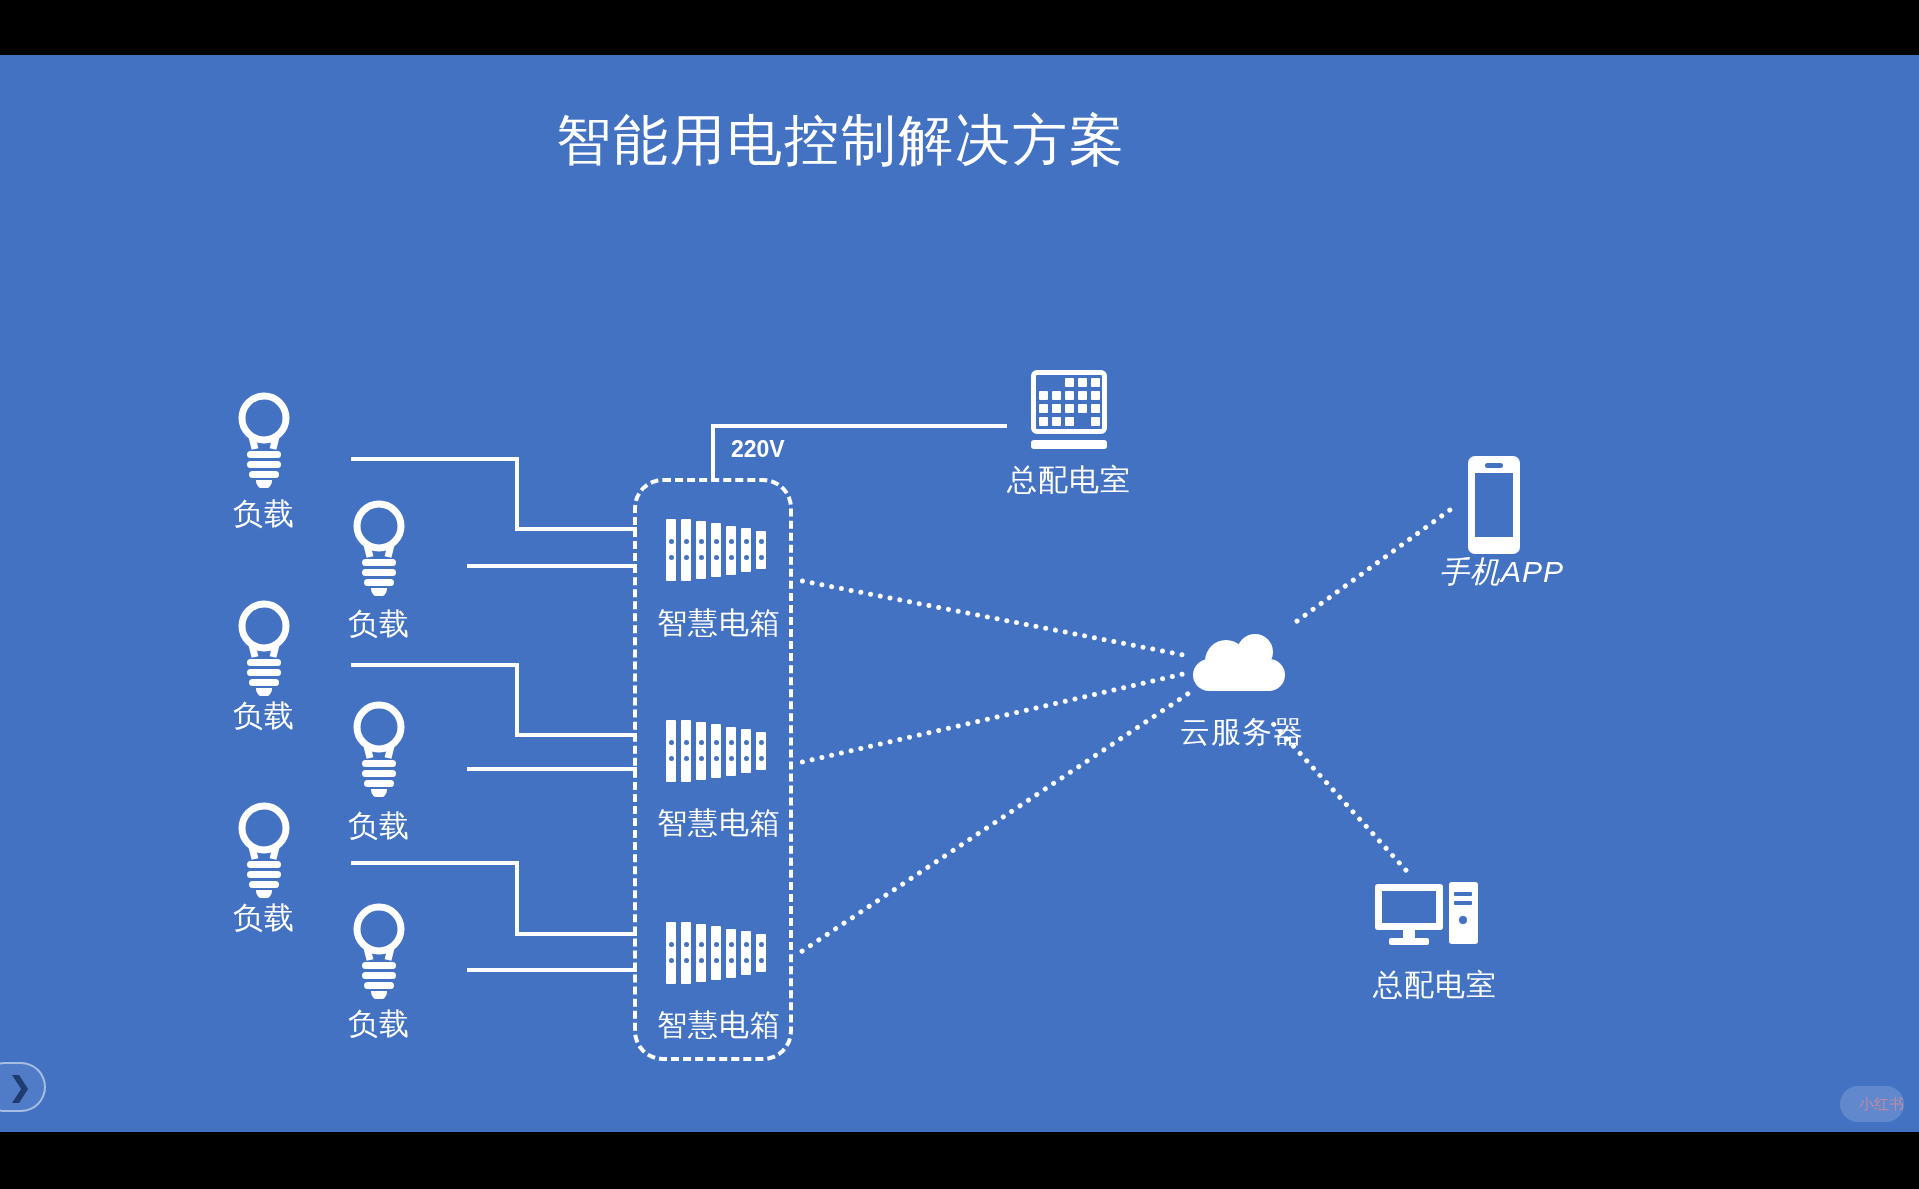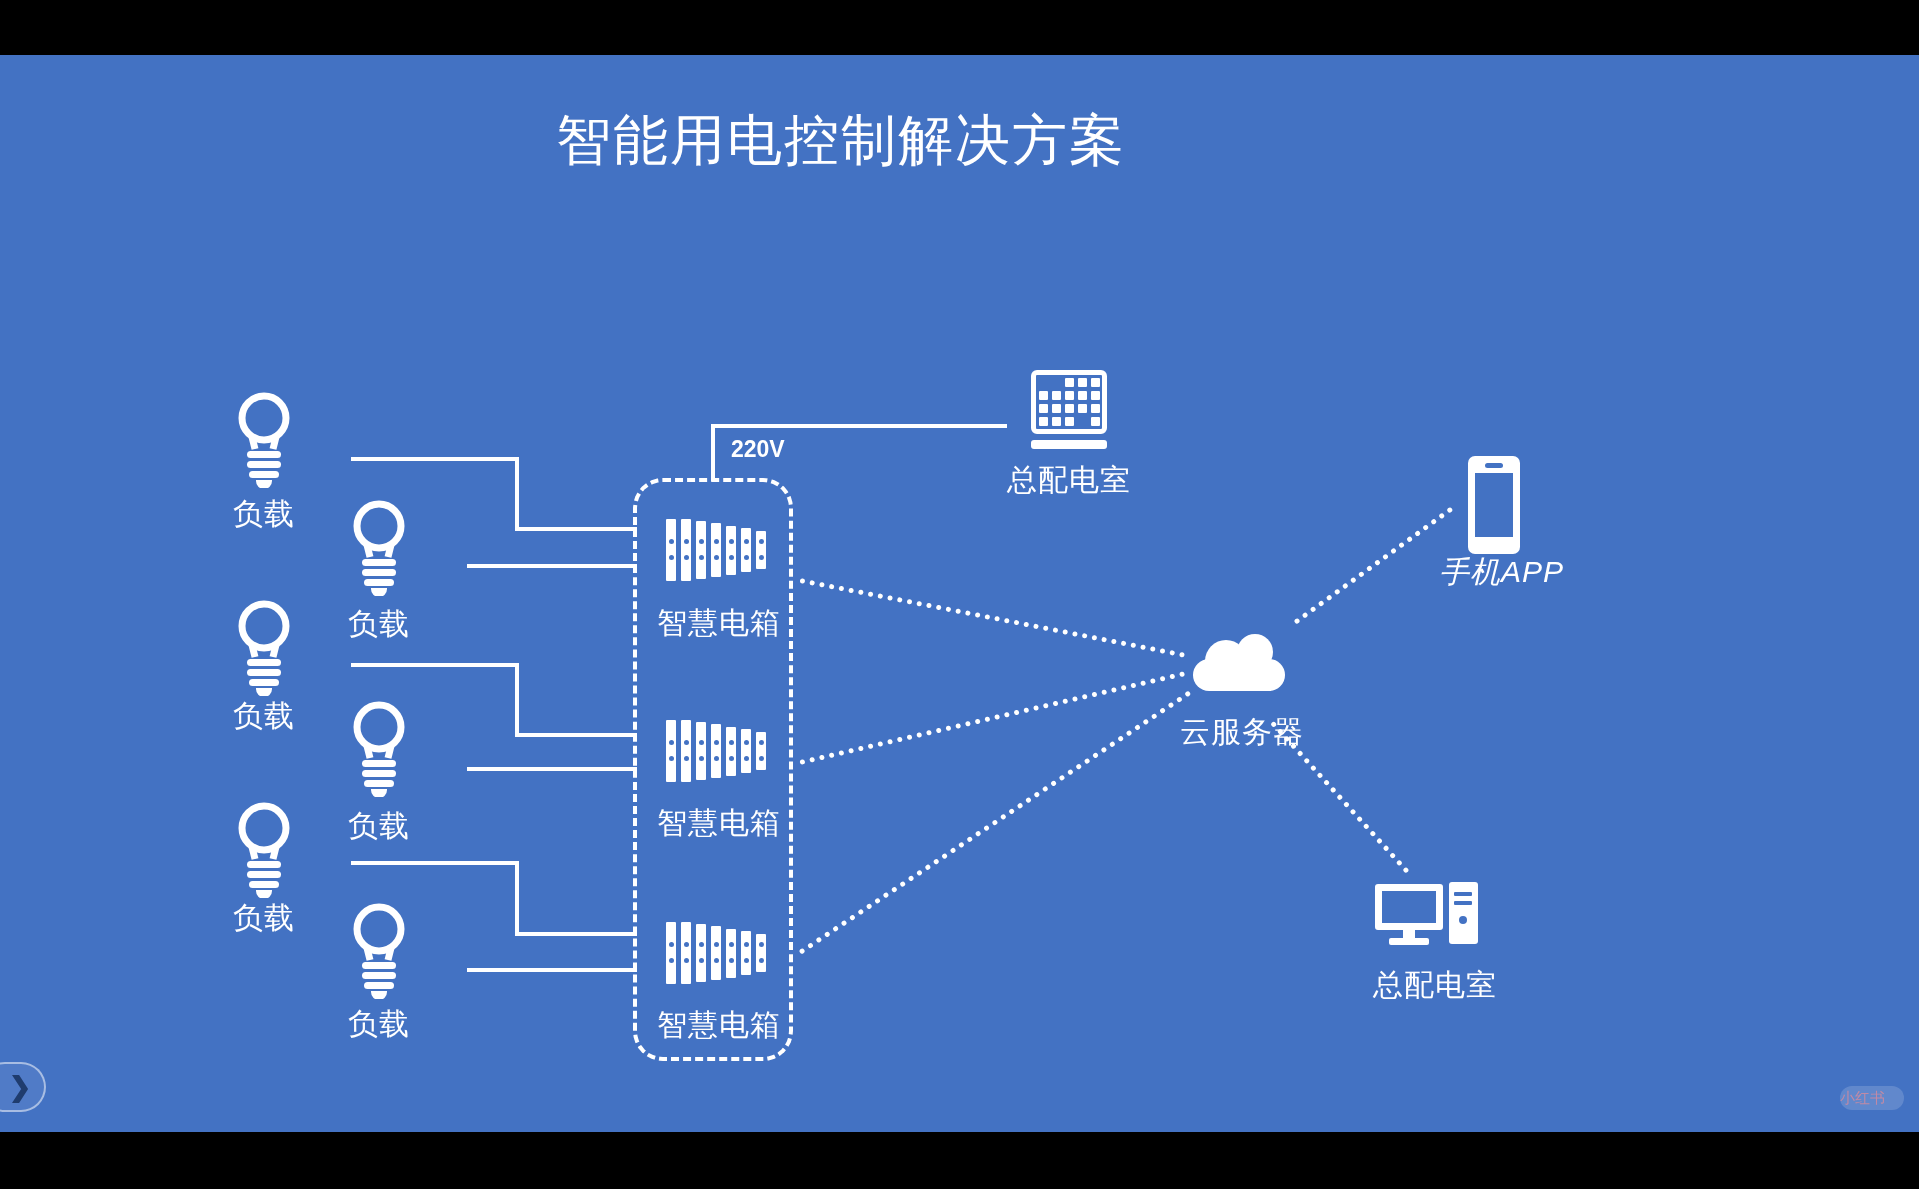--- a/index.html
+++ b/index.html
@@ -47,21 +47,21 @@
   .ws-base{position:absolute;left:14px;top:56px;width:40px;height:7px;background:#fff;border-radius:2px;}
   .ws-tower{position:absolute;left:74px;top:0;width:29px;height:62px;background:#fff;border-radius:3px;}
   .ws-slot{position:absolute;left:5px;width:18px;height:4px;background:var(--blue);border-radius:1px;}
   .ws-dot{position:absolute;left:10px;top:34px;width:8px;height:8px;border-radius:50%;background:var(--blue);}
   
   .bulb{position:absolute;width:58px;height:97px;}
   
   .nav-pill{position:absolute;left:-20px;top:1062px;width:66px;height:50px;border:2px solid rgba(255,255,255,.5);border-radius:25px;background:rgba(255,255,255,.07);display:flex;align-items:center;justify-content:center;cursor:pointer;}
   .nav-pill span{color:#1F3C6E;font-size:27px;font-weight:700;padding-left:14px;line-height:1;}
   
-  .watermark{position:absolute;left:1840px;top:1086px;width:64px;height:24px;border-radius:18px;background:rgba(255,255,255,.16);display:flex;align-items:center;justify-content:flex-start;}
+  .watermark{position:absolute;left:1840px;top:1086px;width:64px;height:36px;border-radius:18px;background:rgba(255,255,255,.16);display:flex;align-items:center;justify-content:flex-end;}
   .watermark span{color:rgba(255,140,140,.6);font-size:15px;}
 </style>
 </head>
 <body>
 
 <div class="stage">
   <div class="slide-bg"></div>
 
   <div class="abs title">智能用电控制解决方案</div>
 

